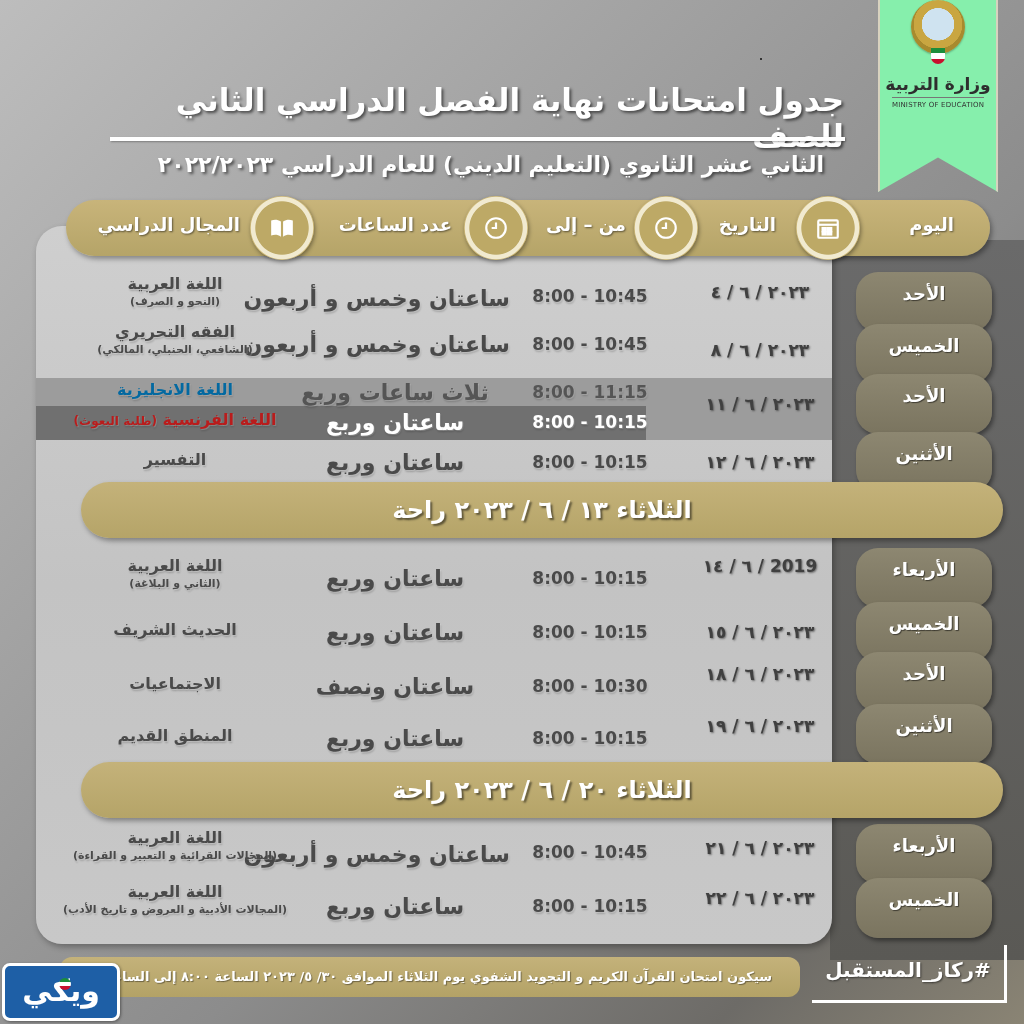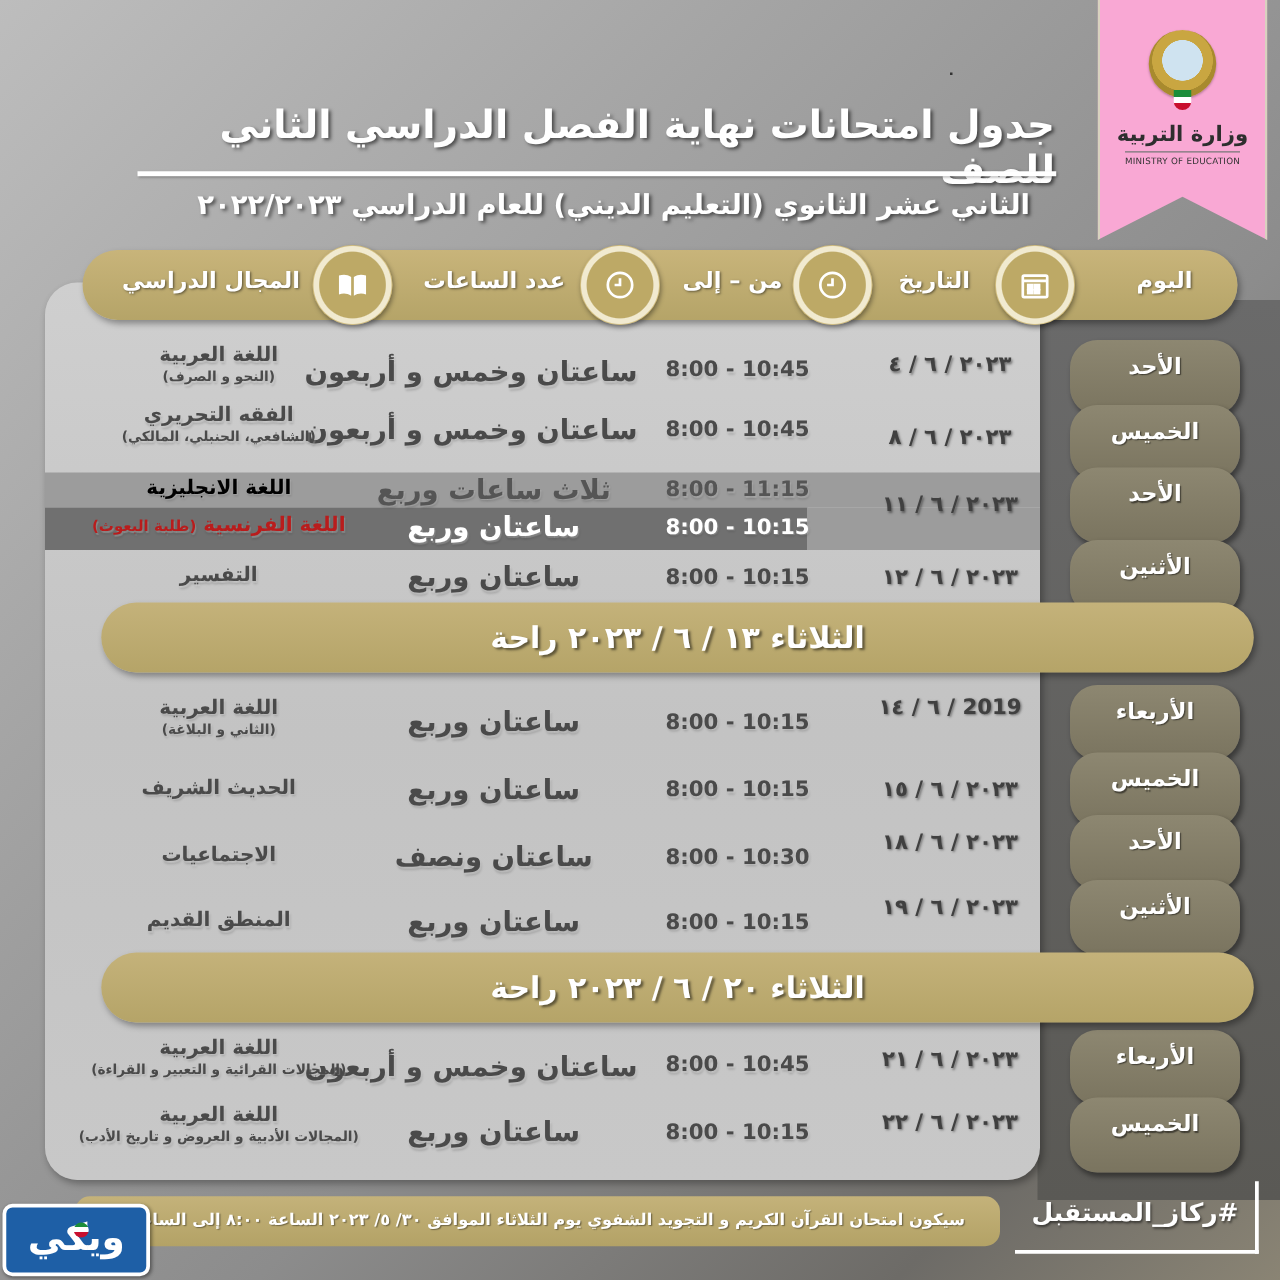--- a/index.html
+++ b/index.html
@@ -9,24 +9,24 @@
     background: linear-gradient(135deg, #bdbdbd 0%, #a4a4a4 30%, #8c8c8c 60%, #6d6b67 85%, #8a8474 100%);
     position: relative;
     direction: rtl;
   }
   .dark-strip {
     position: absolute; left: 830px; top: 240px; width: 194px; height: 720px;
     background: linear-gradient(180deg, #6a6a6a, #5a5955);
   }
   
   .banner {
-    position: absolute; left: 878px; top: 0; width: 136px; height: 192px;
-    background: #f9a8d4; border-left: 2px solid #d8d2bf; border-right: 2px solid #d8d2bf;
+    position: absolute; left: 878px; top: 0; width: 120px; height: 192px;
+    background: #86efac; border-left: 2px solid #d8d2bf; border-right: 2px solid #d8d2bf;
     clip-path: polygon(0 0, 100% 0, 100% 100%, 50% 82%, 0 100%);
-    display: flex; flex-direction: column; align-items: center; padding-top: 24px;
+    display: flex; flex-direction: column; align-items: center; 
     direction: rtl;
   }
   .emblem {
     width: 54px; height: 54px; border-radius: 50%;
     background: radial-gradient(circle at 50% 45%, #cfe3f0 0 40%, #c9a641 41% 60%, #a88a2e 61%);
     position: relative; box-shadow: 0 1px 2px rgba(0,0,0,.3);
   }
   .emblem::after {
     content: ""; position: absolute; left: 20px; top: 48px; width: 14px; height: 16px;
     background: linear-gradient(180deg, #1b8d3a 0 33%, #ffffff 33% 66%, #c8102e 66%);
@@ -198,21 +198,21 @@
 <div class="cell subject" style="top:274px;"><span>اللغة العربية</span><small>(النحو و الصرف)</small></div>
 
 <div class="cell date" style="top:340px;">٢٠٢٣ / ٦ / ٨</div>
 <div class="cell time" style="top:334px;">8:00 - 10:45</div>
 <div class="cell hours" style="top:332px;">ساعتان وخمس و أربعون</div>
 <div class="cell subject" style="top:322px;"><span>الفقه التحريري</span><small>(الشافعي، الحنبلي، المالكي)</small></div>
 
 <div class="cell date" style="top:394px;">٢٠٢٣ / ٦ / ١١</div>
 <div class="cell time" style="top:382px; color:#555;">8:00 - 11:15</div>
 <div class="cell hours" style="top:380px; color:#555;">ثلاث ساعات وربع</div>
-<div class="cell subject" style="top:380px; color:#000000;">اللغة الانجليزية</div>
+<div class="cell subject" style="top:380px; color:#0369a1;">اللغة الانجليزية</div>
 <div class="cell time" style="top:412px; color:#fff;">8:00 - 10:15</div>
 <div class="cell hours" style="top:410px; color:#fff;">ساعتان وربع</div>
 <div class="cell subject" style="top:410px; color:#b91c1c;"><span>اللغة الفرنسية</span> <span style="font-size:12px;">(طلبة البعوث)</span></div>
 
 <div class="cell date" style="top:452px;">٢٠٢٣ / ٦ / ١٢</div>
 <div class="cell time" style="top:452px;">8:00 - 10:15</div>
 <div class="cell hours" style="top:450px;">ساعتان وربع</div>
 <div class="cell subject" style="top:450px;">التفسير</div>
 
 <div class="rest-bar" style="top:482px;">الثلاثاء ١٣ / ٦ / ٢٠٢٣ راحة</div>

